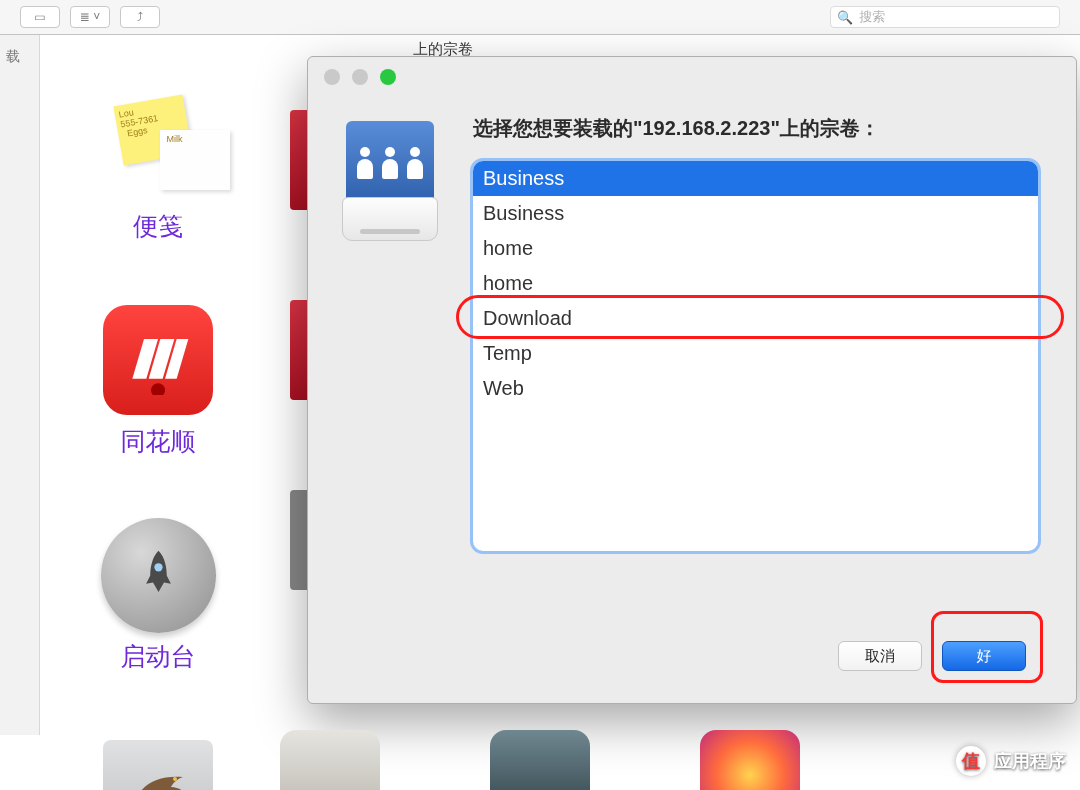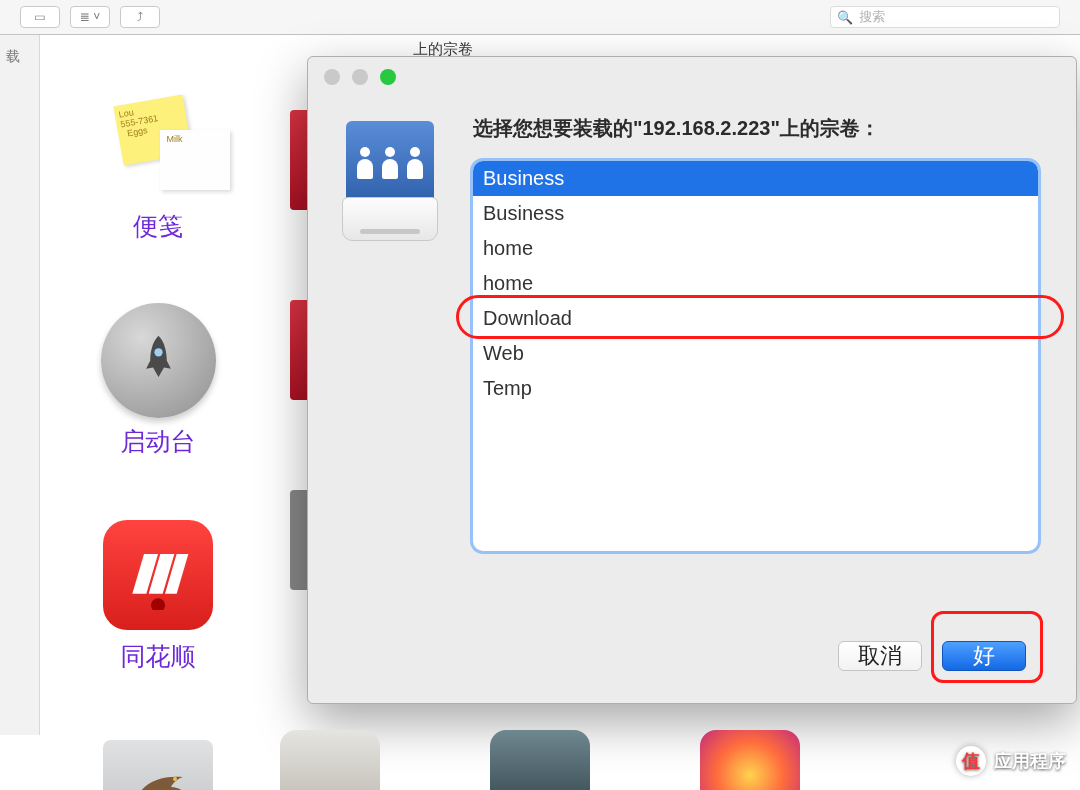--- a/index.html
+++ b/index.html
@@ -188,21 +188,21 @@
     pointer-events: none;
   }
 
   .dlg-buttons {
     position: absolute; right: 20px; bottom: 6px;
     display: flex; gap: 20px;
   }
   .btn {
     width: 84px; height: 30px;
     border-radius: 6px;
-    font-size: 22px; text-align: center; line-height: 28px;
+    font-size: 15px; text-align: center; line-height: 28px;
     border: 1px solid #c4c4c4;
     background: linear-gradient(#ffffff,#f2f2f2);
     color: #222;
   }
   .btn.primary {
     background: linear-gradient(#4ea0ff,#1468e6);
     border: 1px solid #0f55c0;
     color: #fff;
   }
 
@@ -250,48 +250,48 @@
 
 <div class="desktop-icons">
   <div class="app-tile">
     <div class="ico-box">
       <div class="stickies">
         <div class="sticky yellow">Lou<br>555-7361<br>&nbsp;&nbsp;Eggs</div>
         <div class="sticky white">&nbsp;Milk</div>
       </div>
     </div>
     <div class="lbl">便笺</div>
-  </div>
-
-  <div class="app-tile">
-    <div class="ico-box">
-      <div class="launchpad">
-        <svg viewBox="0 0 40 40">
-            <path fill="#4a4a4a" d="M20 2c5 5 6 13 6 18l3 6-5-1-4 7-4-7-5 1 3-6c0-5 1-13 6-18z"></path>
-            <circle cx="20" cy="14" r="3" fill="#9fcff2"></circle>
-          </svg>
-      </div>
-    </div>
-    <div class="lbl">启动台</div>
   </div>
 
   <div class="app-tile">
     <div class="ico-box">
       <div class="ths">
         <svg viewBox="0 0 60 60">
             <g fill="#fff">
               <path d="M8 46 L18 12 L30 12 L20 46 Z"></path>
               <path d="M22 46 L32 12 L44 12 L34 46 Z"></path>
               <path d="M36 46 L46 12 L56 12 L46 46 Z"></path>
               <path d="M30 50 a6 6 0 1 0 0.1 0" fill="#a10000"></path>
             </g>
           </svg>
       </div>
     </div>
     <div class="lbl">同花顺</div>
+  </div>
+
+  <div class="app-tile">
+    <div class="ico-box">
+      <div class="launchpad">
+        <svg viewBox="0 0 40 40">
+            <path fill="#4a4a4a" d="M20 2c5 5 6 13 6 18l3 6-5-1-4 7-4-7-5 1 3-6c0-5 1-13 6-18z"></path>
+            <circle cx="20" cy="14" r="3" fill="#9fcff2"></circle>
+          </svg>
+      </div>
+    </div>
+    <div class="lbl">启动台</div>
   </div>
 
   <div class="app-tile" style="margin-bottom:0">
     <div class="ico-box">
       <div class="mailbird">
         <svg width="70" height="50" viewBox="0 0 70 50">
             <path fill="#7d5a3a" d="M10 40c8-22 26-30 50-28-6 2-10 6-12 10 5 0 9 2 12 4-18 4-30 8-50 14z"></path>
             <circle cx="52" cy="14" r="2" fill="#f0c040"></circle>
           </svg>
       </div>
@@ -334,22 +334,22 @@
     </div>
 
     <div class="dlg-title">选择您想要装载的"192.168.2.223"上的宗卷：</div>
 
     <div class="listbox">
       <div class="li-row sel">Business</div>
       <div class="li-row">Business</div>
       <div class="li-row">home</div>
       <div class="li-row">home</div>
       <div class="li-row">Download</div>
+      <div class="li-row">Temp</div>
       <div class="li-row">Web</div>
-      <div class="li-row">Temp</div>
       <div class="li-row"></div>
     </div>
 
     <div class="red-mark-1"></div>
 
     <div class="dlg-buttons">
       <div class="btn">取消</div>
       <div class="btn primary">好</div>
     </div>
     <div class="red-mark-2"></div>

